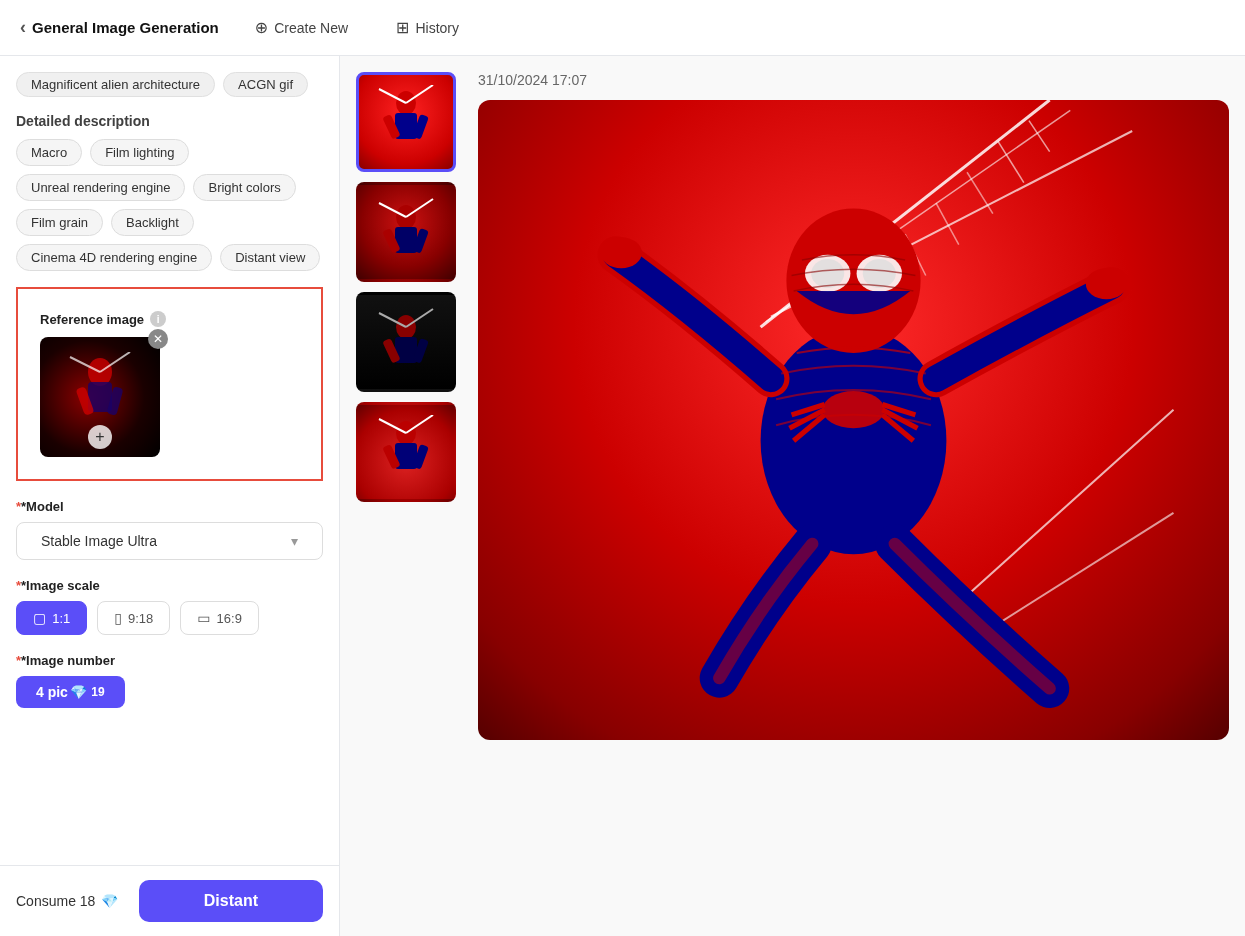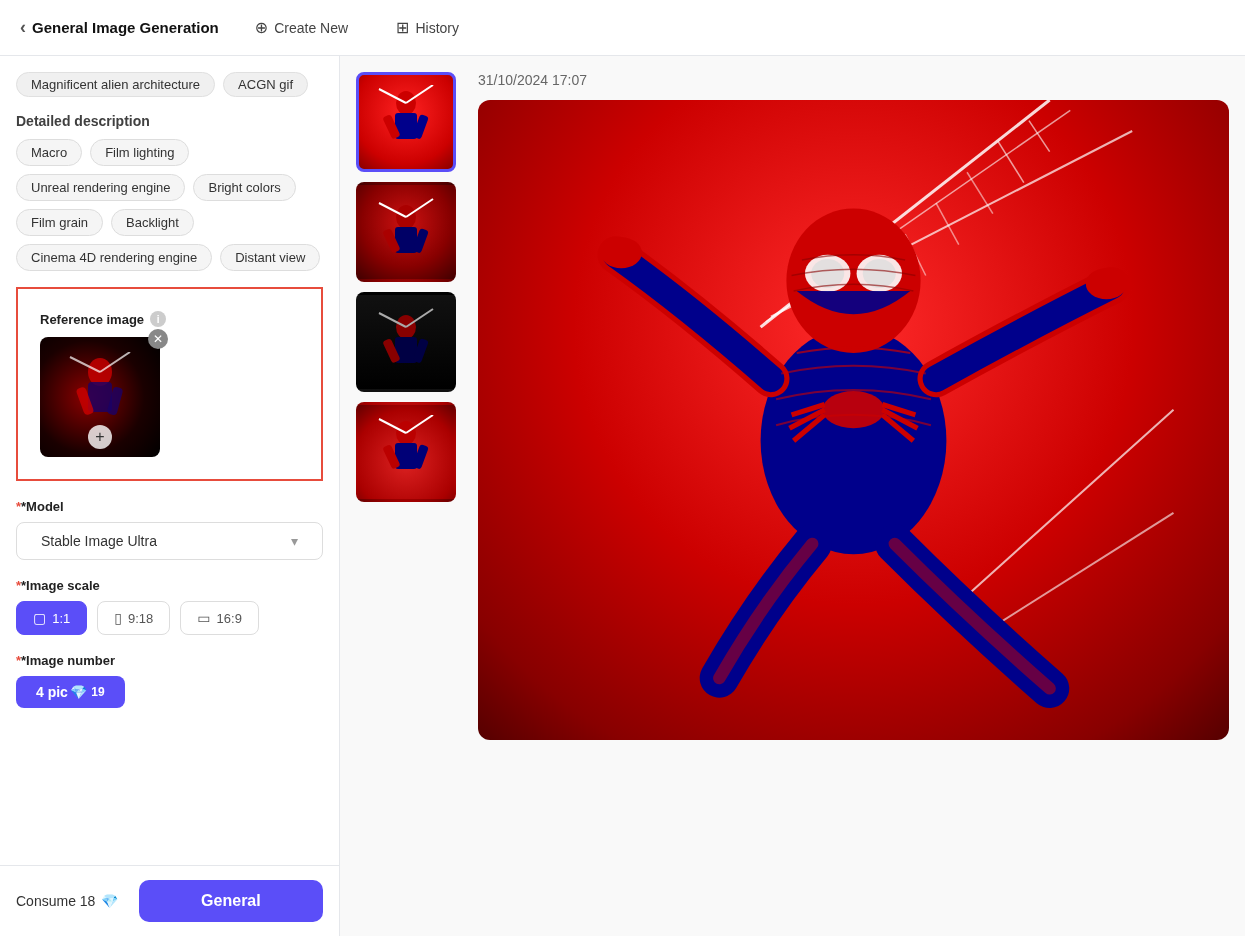--- a/index.html
+++ b/index.html
@@ -307,21 +307,21 @@
         </div>
       </div>
 
     </div>
 
     <div class="bottom-bar">
       <div class="consume-text">
         <span>Consume 18</span>
         <span>💎</span>
       </div>
-      <button class="generate-btn">General</button>
+      <button class="generate-btn">Distant</button>
     </div>
   </div>
 
   <div class="right-panel">
     <div class="right-content">
 
       <div class="thumb-strip">
         <div class="thumb-item active bg-red-bright">
           <div class="thumb-inner">
             <svg width="70" height="75" viewBox="0 0 70 75">

